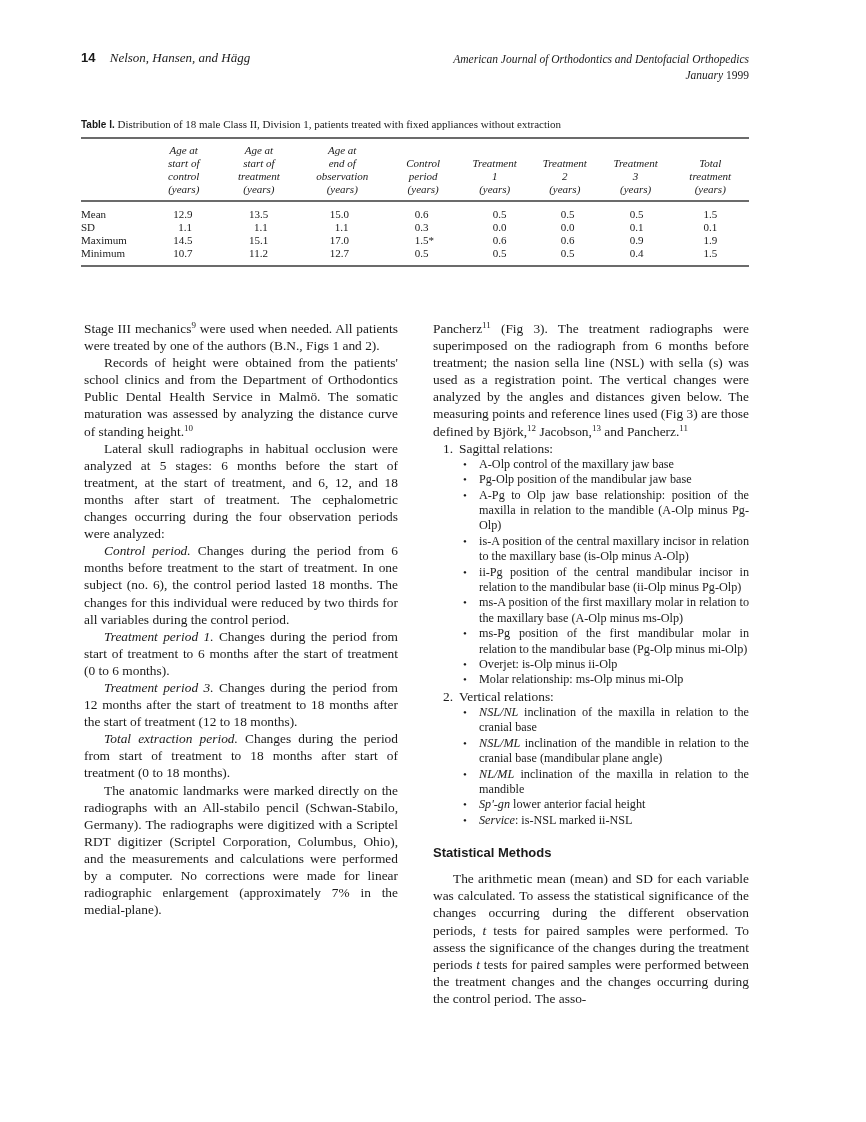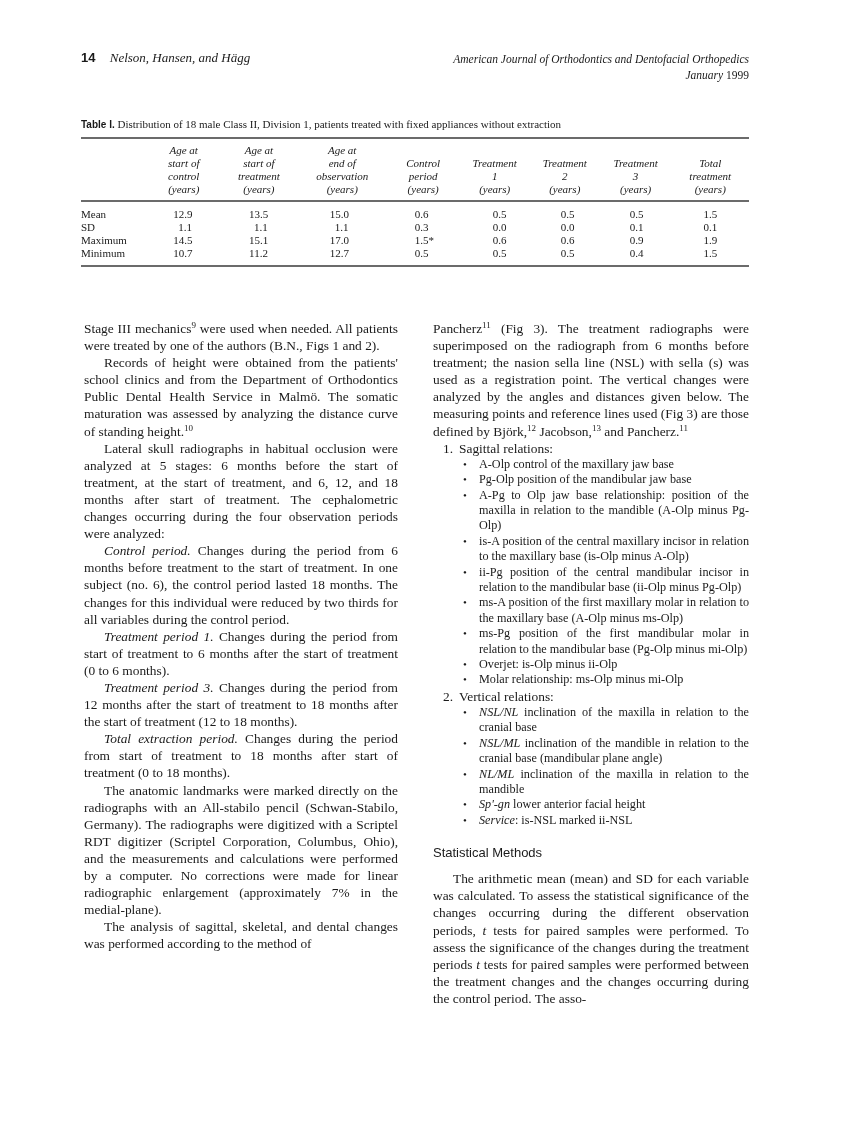--- a/index.html
+++ b/index.html
@@ -31,21 +31,21 @@
   .col sup { font-size: 9px; line-height: 0; vertical-align: 5px; }
   .col em { font-style: italic; }
 
   ol.rel { margin: 0; padding: 0; list-style: none; }
   ol.rel > li { position: relative; padding-left: 26px; }
   ol.rel > li > .num { position: absolute; left: 10px; top: 0; }
   ul.bul { margin: 0; padding: 0; list-style: none; font-size: 12.2px; line-height: 15.4px; }
   ul.bul li { position: relative; padding-left: 20px; text-align: justify; }
   ul.bul li .dot { position: absolute; left: 4px; top: 0; font-size: 11px; }
 
-  h3.sec { font-family: "Liberation Sans", sans-serif; font-weight: normal; font-size: 13px; margin: 16px 0 9px 0; text-align: left; }
+  h3.sec { font-family: "Liberation Sans", sans-serif; font-weight: bold; font-size: 13px; margin: 16px 0 9px 0; text-align: left; }
 </style>
 </head>
 <body>
 
 <div class="running-head">
   <div class="rh-left">
     <span class="pageno">14</span>
     <span class="authors">Nelson, Hansen, and Hägg</span>
   </div>
   <div class="rh-right">
@@ -142,21 +142,20 @@
 
 <div class="col col-left">
   <p><span>Stage III mechanics</span><sup>9</sup><span> were used when needed. All patients were treated by one of the authors (B.N., Figs 1 and 2).</span></p>
   <p class="ind"><span>Records of height were obtained from the patients' school clinics and from the Department of Orthodontics Public Dental Health Service in Malmö. The somatic maturation was assessed by analyzing the distance curve of standing height.</span><sup>10</sup></p>
   <p class="ind">Lateral skull radiographs in habitual occlusion were analyzed at 5 stages: 6 months before the start of treatment, at the start of treatment, and 6, 12, and 18 months after start of treatment. The cephalometric changes occurring during the four observation periods were analyzed:</p>
   <p class="ind"><em>Control period.</em><span> Changes during the period from 6 months before treatment to the start of treatment. In one subject (no. 6), the control period lasted 18 months. The changes for this individual were reduced by two thirds for all variables during the control period.</span></p>
   <p class="ind"><em>Treatment period 1.</em><span> Changes during the period from start of treatment to 6 months after the start of treatment (0 to 6 months).</span></p>
   <p class="ind"><em>Treatment period 3.</em><span> Changes during the period from 12 months after the start of treatment to 18 months after the start of treatment (12 to 18 months).</span></p>
   <p class="ind"><em>Total extraction period.</em><span> Changes during the period from start of treatment to 18 months after start of treatment (0 to 18 months).</span></p>
   <p class="ind">The anatomic landmarks were marked directly on the radiographs with an All-stabilo pencil (Schwan-Stabilo, Germany). The radiographs were digitized with a Scriptel RDT digitizer (Scriptel Corporation, Columbus, Ohio), and the measurements and calculations were performed by a computer. No corrections were made for linear radiographic enlargement (approximately 7% in the medial-plane).</p>
-  <p class="ind">The analysis of sagittal, skeletal, and dental changes was performed according to the method of</p>
 </div>
 
 <div class="col col-right">
   <p><span>Pancherz</span><sup>11</sup><span> (Fig 3). The treatment radiographs were superimposed on the radiograph from 6 months before treatment; the nasion sella line (NSL) with sella (s) was used as a registration point. The vertical changes were analyzed by the angles and distances given below. The measuring points and reference lines used (Fig 3) are those defined by Björk,</span><sup>12</sup><span> Jacobson,</span><sup>13</sup><span> and Pancherz.</span><sup>11</sup></p>
 
   <ol class="rel">
     <li>
       <span class="num">1.</span>
       <span>Sagittal relations:</span>
       <ul class="bul">

